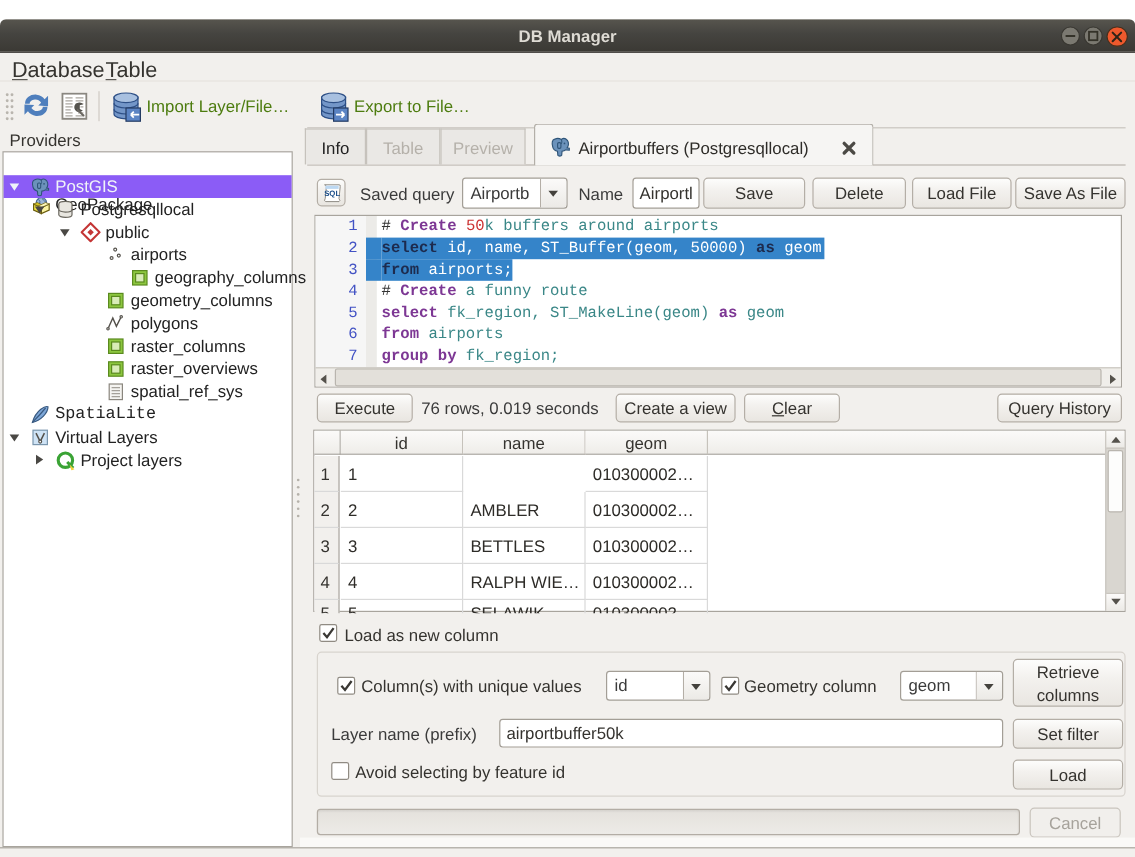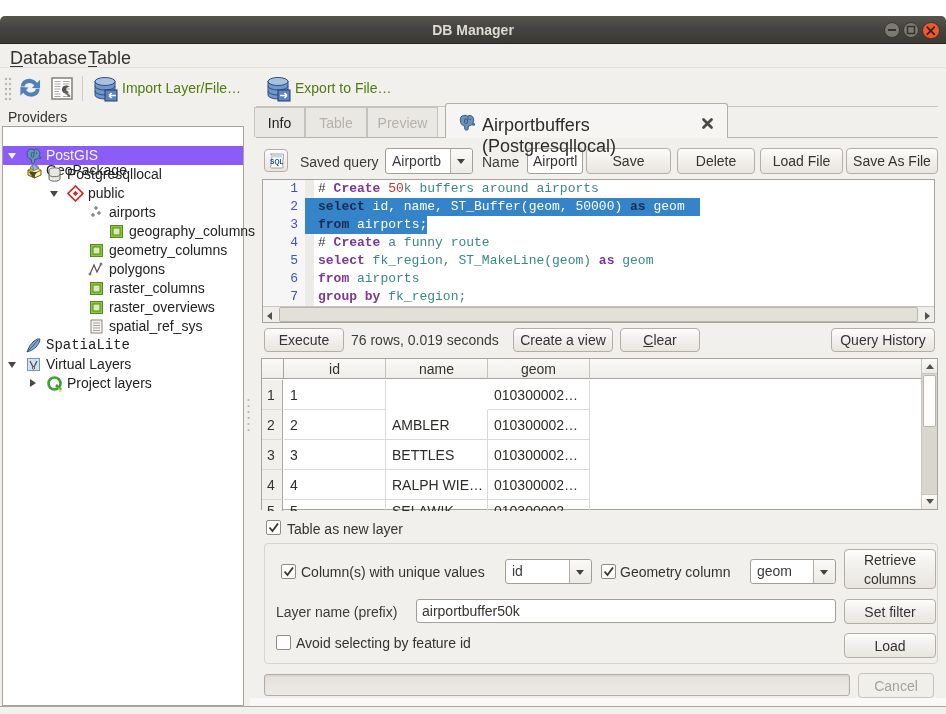--- a/index.html
+++ b/index.html
@@ -321,21 +321,21 @@
     <div class="tab dis" style="left:51px;width:62px;">Table</div>
     <div class="tab dis" style="left:113px;width:71px;">Preview</div>
   </div>
   <div id="seltab" class="abs">
     <svg style="position:absolute;left:12px;top:9px;" width="18" height="18" viewBox="0 0 17 17">
         <path d="M4 2.8 C2 3.5 1.8 6.5 2.5 9 C3 10.8 4.5 12 6.2 12.3 L6.5 15.5 C6.8 16.3 9.2 16.3 9.5 15.5 L9.8 12.3 C11 12.2 12 11.8 12.8 11.2 L15.5 11.5 L15.5 10 L13.8 9.7 C15 8.3 15.3 5.5 14 3.8 C12.5 2 10.5 2 9.3 3 C7.5 2 5.5 2 4 2.8 Z" fill="#6b92bb" stroke="#2f5579" stroke-width="0.9"></path>
         <rect x="6.3" y="5.5" width="2.6" height="4.5" rx="1" fill="none" stroke="#2f5579" stroke-width="0.9"></rect>
         <path d="M9.3 3 C9.8 4.5 9.8 5.5 9.3 6.5" fill="none" stroke="#2f5579" stroke-width="0.8"></path>
         <circle cx="11.7" cy="6.2" r="0.7" fill="#2f5579"></circle>
       </svg>
-    <div style="position:absolute;left:36px;top:11px;font-size:18px;color:#2e2c28;">Airportbuffers (Postgresqllocal)</div>
+    <div style="position:absolute;left:36px;top:11px;font-size:14px;color:#2e2c28;">Airportbuffers (Postgresqllocal)</div>
     <svg style="position:absolute;left:255px;top:13px;" width="13" height="13">
         <path d="M2.5 2.5 L10.5 10.5 M10.5 2.5 L2.5 10.5" stroke="#4c4a45" stroke-width="2.8" stroke-linecap="round"></path>
       </svg>
   </div>
 
   <div class="btn" style="left:264px;top:133px;width:24px;height:23px;">
     <svg style="position:absolute;left:3px;top:2px;" width="18" height="18" viewBox="0 0 18 18">
       <path d="M2.5 2 h12 q1.5 0 1 1.5 l-1 10 q1.5 2 0 2.5 h-11 q-2-0.5-0.5-2.5 l1-10 q-0.5-1.5-1.5-1.5 z" fill="#fff" stroke="#8a8780" stroke-width="0.8"></path>
       <rect x="3.2" y="2.8" width="11" height="2.6" fill="#bcd8f2"></rect>
       <text x="8.8" y="11.5" font-family="Liberation Sans" font-size="6.5" font-weight="bold" fill="#1c4f8a" text-anchor="middle">SQL</text>
@@ -361,21 +361,21 @@
     <div class="selband" style="top:18px;"></div>
     <div class="selband" style="top:36px;"></div>
     <div class="lnum" style="top:0px;">1</div>
     <div class="lnum" style="top:18px;">2</div>
     <div class="lnum" style="top:36px;">3</div>
     <div class="lnum" style="top:54px;">4</div>
     <div class="lnum" style="top:72px;">5</div>
     <div class="lnum" style="top:90px;">6</div>
     <div class="lnum" style="top:108px;">7</div>
     <div class="code" style="top:0px;"><span class="op"># </span><span class="kw">Create</span> <span class="num">50</span>k buffers around airports</div>
-    <div class="code selline" style="top:18px;padding-right:15px;"><span class="kw">select</span> id, name, ST_Buffer(geom, 50000) <span class="kw">as</span> geom</div>
+    <div class="code selline" style="top:18px;padding-right:2px;"><span class="kw">select</span> id, name, ST_Buffer(geom, 50000) <span class="kw">as</span> geom</div>
     <div class="code selline" style="top:36px;"><span class="kw">from</span> airports;</div>
     <div class="code" style="top:54px;"><span class="op"># </span><span class="kw">Create</span> a funny route</div>
     <div class="code" style="top:72px;"><span class="kw">select</span> fk_region, ST_MakeLine(geom) <span class="kw">as</span> geom</div>
     <div class="code" style="top:90px;"><span class="kw">from</span> airports</div>
     <div class="code" style="top:108px;"><span class="kw">group by</span> fk_region;</div>
     <div class="hsb">
       <svg style="position:absolute;left:4px;top:5px;" width="6" height="8">
           <path d="M0 4 L5 0 L5 8 Z" fill="#55524c"></path>
         </svg>
       <div style="position:absolute;left:16px;top:0px;width:639px;height:15px;background:#e3e0da;border:1px solid #b9b5ae;border-radius:2px;"></div>
@@ -427,21 +427,21 @@
           <path d="M4 6 L8 1 L0 1 Z" fill="#55524c"></path>
         </svg>
     </div>
   </div>
 
   <div class="cb" style="left:266px;top:504px;">
       <svg width="13" height="13" style="position:absolute;left:0px;top:0px;">
         <path d="M2.5 6.5 L5.5 10 L11 2.5" fill="none" stroke="#3a3834" stroke-width="1.9"></path>
       </svg>
     </div>
-  <div class="cklbl" style="left:287px;top:505px;">Table as new layer</div>
+  <div class="cklbl" style="left:287px;top:505px;">Load as new column</div>
   <div id="grp" class="abs"></div>
 
   <div class="cb" style="left:281px;top:548px;">
       <svg width="13" height="13" style="position:absolute;left:0px;top:0px;">
         <path d="M2.5 6.5 L5.5 10 L11 2.5" fill="none" stroke="#3a3834" stroke-width="1.9"></path>
       </svg>
     </div>
   <div class="cklbl" style="left:301px;top:548px;">Column(s) with unique values</div>
   <div class="combo" style="left:505px;top:543px;width:87px;height:25px;">
     <div class="ctext" style="top:3px;">id</div>

